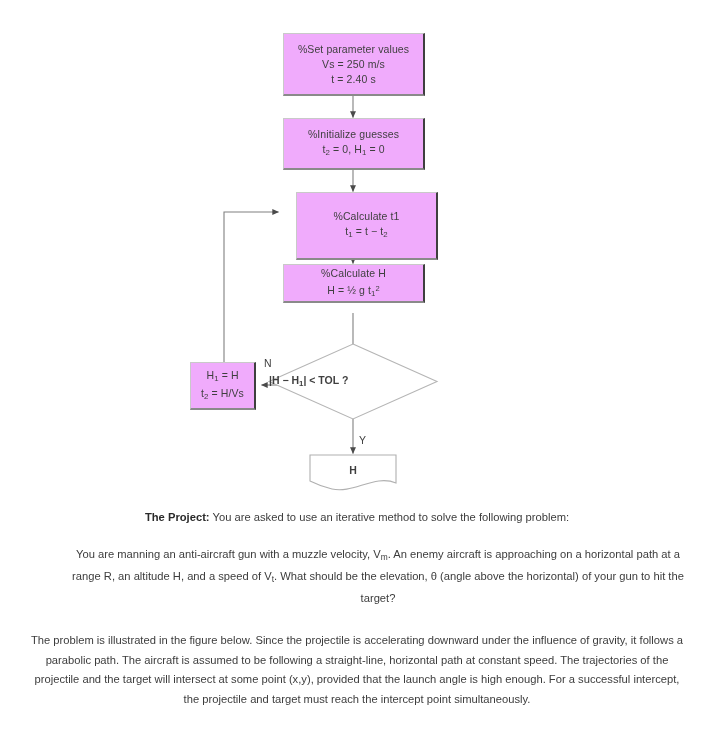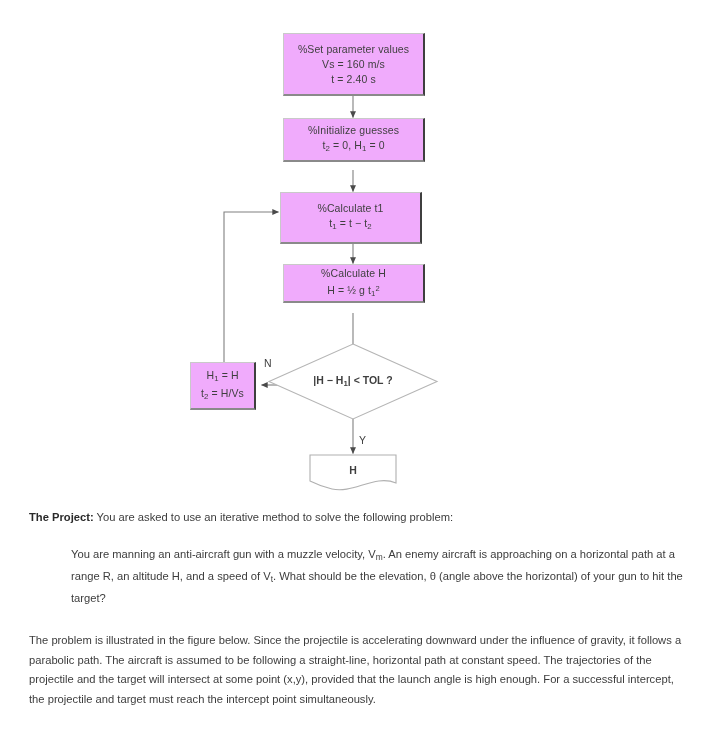--- a/index.html
+++ b/index.html
@@ -59,21 +59,20 @@
     color: #3f3f3f;
     letter-spacing: 0.2px;
   }
 
   .diamond-text {
     position: absolute;
     font-size: 10.5px;
     font-weight: bold;
     color: #3f3f3f;
     white-space: nowrap;
-    text-align: center;
   }
 
   .doc-text {
     position: absolute;
     font-size: 10.5px;
     font-weight: bold;
     color: #3f3f3f;
     text-align: center;
   }
 
@@ -83,21 +82,21 @@
   
   #prose {
     position: absolute;
     left: 29px;
     top: 508px;
     width: 656px;
     font-size: 11.2px;
     line-height: 19.6px;
     color: #3c3c3c;
   }
-  #prose p { margin: 0; }
+  #prose p { margin: 0; text-align: center; }
   .p-project { margin-bottom: 17px !important; }
   .p-problem {
     margin-left: 42px !important;
     margin-right: 4px;
     margin-bottom: 22px !important;
   }
   .p-figure { margin-bottom: 0 !important; }
   .lead { font-weight: bold; color: #2a2a2a; }
   .ital { }
 </style>
@@ -127,30 +126,30 @@
 
     <line x1="353" y1="418" x2="353" y2="453.5" stroke="#808080" stroke-width="1.1" marker-end="url(#arrowhead)"></line>
 
     <polygon points="353,344 437,381.5 353,419 269,381.5" fill="#ffffff" stroke="#b5b5b5" stroke-width="1.1"></polygon>
 
     <path d="M 310 455 L 396 455 L 396 483 C 375 474 353 494 332 489 C 323 487 316 484 310 481 Z" fill="#ffffff" stroke="#b0b0b0" stroke-width="1.1"></path>
   </svg>
 
   <div class="fc-box" style="left:283px; top:33px; width:142px; height:63px;">
     <div class="ln">%Set parameter values</div>
-    <div class="ln">Vs = 160 m/s</div>
+    <div class="ln">Vs = 250 m/s</div>
     <div class="ln">t = 2.40 s</div>
   </div>
 
-  <div class="fc-box" style="left:283px; top:118px; width:142px; height:44px;">
+  <div class="fc-box" style="left:283px; top:118px; width:142px; height:52px;">
     <div class="ln">%Initialize guesses</div>
     <div class="ln b">t<sub>2</sub> = 0, H<sub>1</sub> = 0</div>
   </div>
 
-  <div class="fc-box" style="left:280px; top:192px; width:142px; height:52px;">
+  <div class="fc-box" style="left:296px; top:192px; width:142px; height:68px;">
     <div class="ln">%Calculate t1</div>
     <div class="ln b">t<sub>1</sub> = t − t<sub>2</sub></div>
   </div>
 
   <div class="fc-box" style="left:283px; top:264px; width:142px; height:39px;">
     <div class="ln">%Calculate H</div>
     <div class="ln b">H = ½ g t<sub>1</sub><sup>2</sup></div>
   </div>
 
   <div class="fc-box" style="left:190px; top:362px; width:66px; height:48px;">

